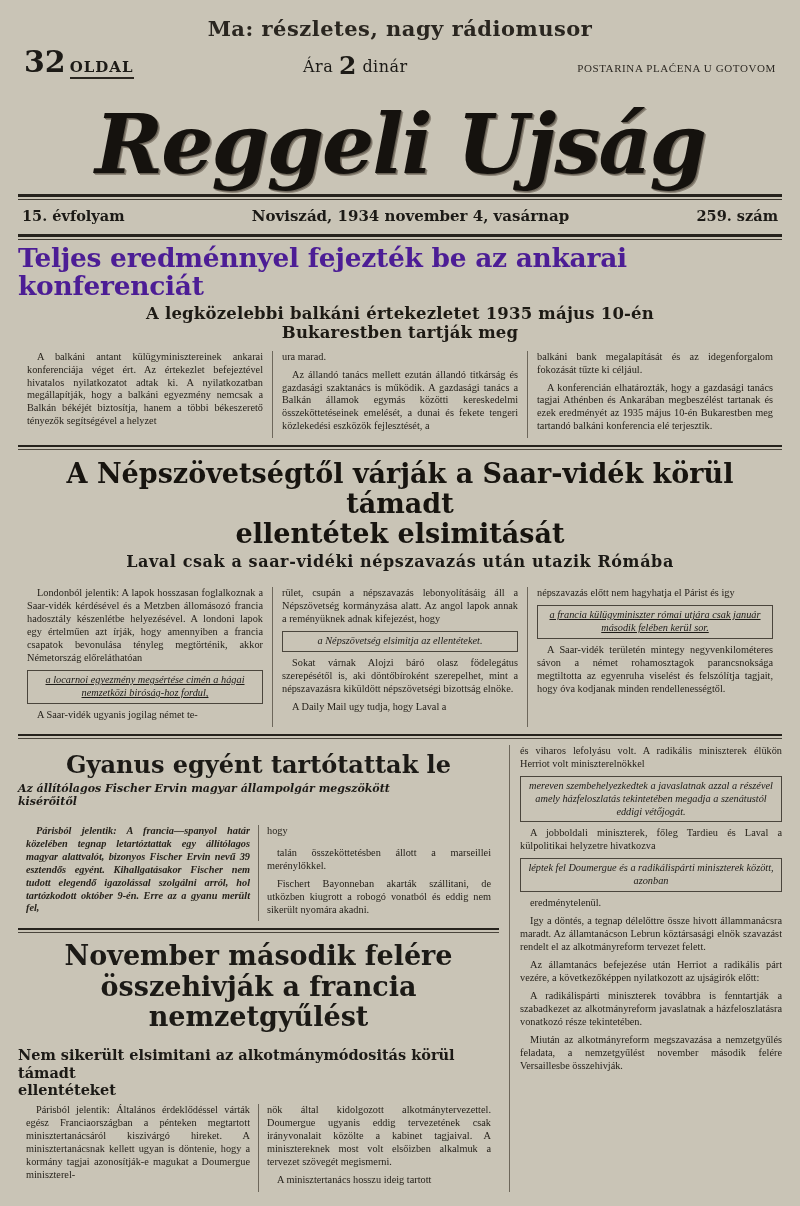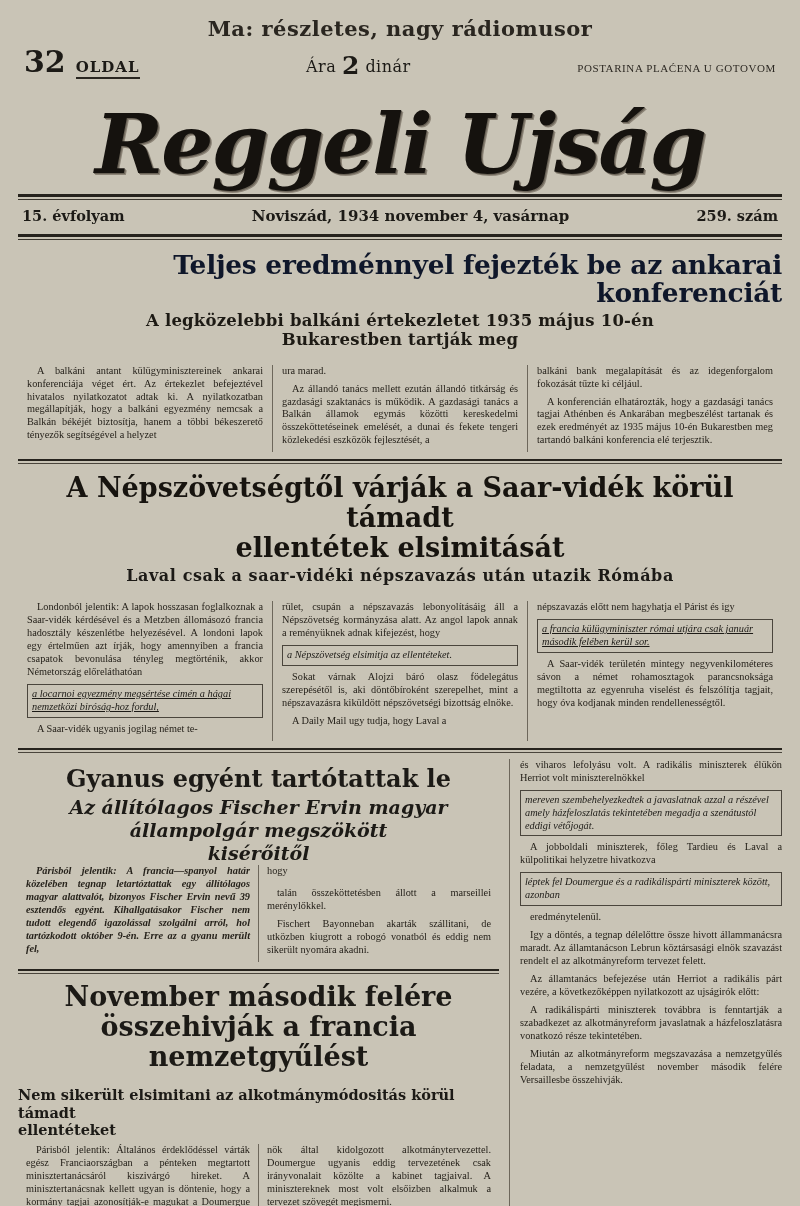--- a/index.html
+++ b/index.html
@@ -39,21 +39,21 @@
   .masthead-meta {
     display: flex;
     align-items: baseline;
     justify-content: space-between;
     margin-top: 6px;
     padding: 0 6px;
   }
   .pages-block {
     display: flex;
     align-items: baseline;
-    gap: 10px;
+    gap: 4px;
     text-align: right;
   }
   .pages-num {
     font-family: "DejaVu Serif", serif;
     font-weight: bold;
     font-size: 30px;
     line-height: 1;
   }
   .pages-word {
     font-family: "DejaVu Serif", serif;
@@ -113,34 +113,33 @@
     font-weight: bold;
     font-size: 14.5px;
     padding: 7px 4px 7px 4px;
   }
   .issue-line .mid { font-size: 15px; }
   
   .hl1 {
     font-family: "DejaVu Serif", serif;
     font-weight: bold;
     font-size: 26.5px;
-    text-align: right;
+    text-align: left;
     letter-spacing: -0.3px;
-    margin: 11px 0 5px 0;
+    margin: 4px 0 5px 0;
     line-height: 1.05;
-    color: #0f172a;
+    color: #4c1d95;
   }
   .hl1-sub {
     font-family: "DejaVu Serif", serif;
     font-weight: bold;
     font-size: 16.5px;
     text-align: center;
     line-height: 1.15;
     letter-spacing: 0.2px;
-    margin-bottom: 7px;
     color: #1d1a14;
   }
   .hl2 {
     font-family: "DejaVu Serif", serif;
     font-weight: bold;
     font-size: 27px;
     text-align: center;
     line-height: 1.1;
     letter-spacing: 0px;
     margin: 9px 0 4px 0;
@@ -179,20 +178,21 @@
     hyphens: auto;
   }
   p.body.indent { text-indent: 10px; }
   .boxed {
     border: 1px solid #4a453c;
     padding: 3px 4px;
     margin: 4px 0 5px 0;
     font-family: "Liberation Serif", serif;
     font-size: 10.3px;
     line-height: 1.25;
+    text-align: center;
     font-style: italic;
   }
   .underlined {
     text-decoration: underline;
   }
   
   .sep {
     border-top: 2px solid #26231d;
     margin: 7px 0 0 0;
   }
@@ -221,24 +221,24 @@
     font-weight: bold;
     font-size: 24px;
     text-align: center;
     line-height: 1.14;
     margin: 6px 0 4px 0;
   }
   .hl3-sub {
     font-family: "DejaVu Serif", serif;
     font-weight: bold;
     font-style: italic;
-    font-size: 19px;
-    text-align: center;
+    font-size: 11px;
+    text-align: left;
     line-height: 1.2;
-    margin-bottom: 0;
+    margin-bottom: 16px;
   }
   .hl4 {
     font-family: "DejaVu Serif", serif;
     font-weight: bold;
     font-size: 27px;
     text-align: center;
     line-height: 1.12;
     margin: 8px 0 4px 0;
   }
   .hl4-sub {

